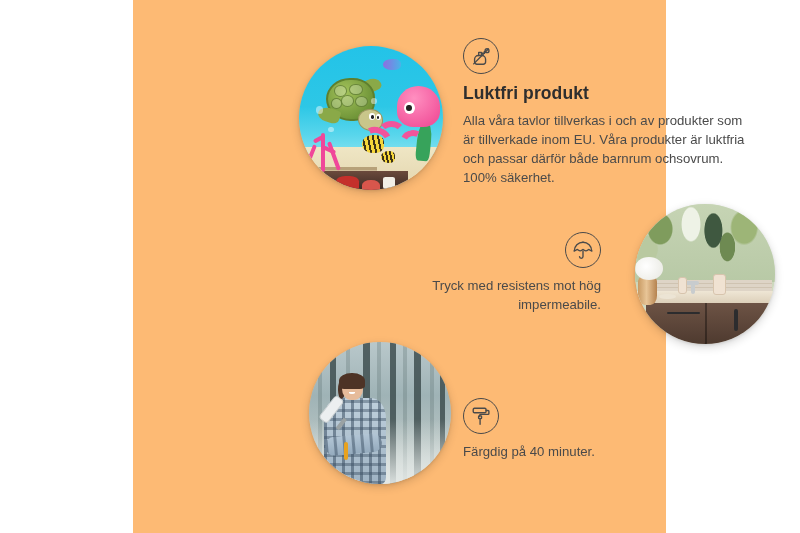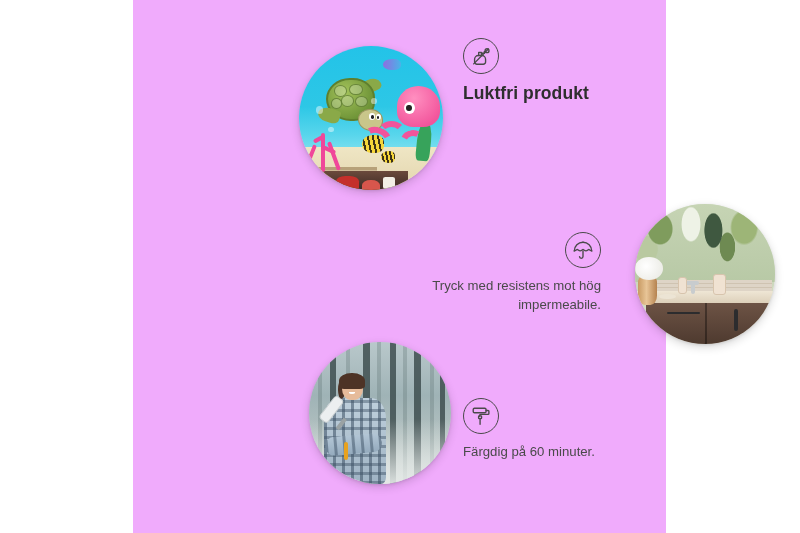--- a/index.html
+++ b/index.html
@@ -5,21 +5,21 @@
   * { margin:0; padding:0; box-sizing:border-box; }
   html,body{ width:800px; height:533px; }
   body{
     background:#ffffff;
     font-family:"Liberation Sans", sans-serif;
     overflow:hidden;
   }
   .stage{ position:relative; width:800px; height:533px; background:#ffffff; }
   .panel{
     position:absolute; left:133px; top:0; width:533px; height:533px;
-    background:#f0abfc;
+    background:#fdba74;
     text-decoration:underline;
   }
 
   
   .circle{
     position:absolute; border-radius:50%; overflow:hidden;
     box-shadow:0 3px 10px rgba(0,0,0,.16), 0 1px 3px rgba(0,0,0,.10);
   }
   .c-ocean { left:166px; top:46px;  width:144px; height:144px; }
   .c-bath  { left:502px; top:204px; width:140px; height:140px; }
@@ -286,20 +286,21 @@
         <svg width="22" height="22" viewBox="0 0 24 24" fill="none" stroke="#4a4a4a" stroke-width="1.5" stroke-linecap="round" stroke-linejoin="round">
           <path d="M7.5 21h7a2.5 2.5 0 0 0 2.5-2.5v-3a4 4 0 0 0-4-4h-4a4 4 0 0 0-4 4v3A2.5 2.5 0 0 0 7.5 21z"></path>
           <path d="M9.5 11.5V8h3v3.5"></path>
           <path d="M12.5 9h3.2"></path>
           <path d="M15.7 9v-2"></path>
           <circle cx="18.6" cy="6.2" r="2.1"></circle>
           <line x1="4" y1="20.6" x2="20" y2="4.4"></line>
         </svg>
       </div>
       <div class="f-title">Luktfri produkt</div>
+      <div class="f-desc">Alla våra tavlor tillverkas i och av produkter som är tillverkade inom EU. Våra produkter är luktfria och passar därför både barnrum ochsovrum. 100% säkerhet.</div>
     </div>
 
     <div class="feat feat-water">
       <div class="ico">
         <svg width="22" height="22" viewBox="0 0 24 24" fill="none" stroke="#4a4a4a" stroke-width="1.5" stroke-linecap="round" stroke-linejoin="round">
           <path d="M2.5 13a9.5 9.5 0 0 1 19 0"></path>
           <path d="M2.5 13c1.6 0 2.4-1.5 3.2-1.5S7.3 13 8.9 13s2.4-1.5 3.1-1.5S13.6 13 15.2 13s2.4-1.5 3.1-1.5S20 13 21.5 13"></path>
           <path d="M12 13v6.2a1.9 1.9 0 0 1-3.8 0"></path>
           <circle cx="12" cy="3.5" r="0.9" fill="#4a4a4a" stroke="none"></circle>
         </svg>
@@ -309,17 +310,17 @@
 
     <div class="feat feat-mount">
       <div class="ico">
         <svg width="22" height="22" viewBox="0 0 24 24" fill="none" stroke="#4a4a4a" stroke-width="1.5" stroke-linecap="round" stroke-linejoin="round">
           <rect x="3.5" y="3.5" width="14" height="5" rx="1.4"></rect>
           <path d="M17.5 6h2.2a.9.9 0 0 1 .9.9v2.4a.9.9 0 0 1-.9.9h-8.2a1 1 0 0 0-1 1v1.1"></path>
           <rect x="9.4" y="11.8" width="3.2" height="3" rx=".7"></rect>
           <path d="M11 14.8V21"></path>
         </svg>
       </div>
-      <div class="f-desc">Färgdig på 60 minuter.</div>
+      <div class="f-desc">Färgdig på 40 minuter.</div>
     </div>
 
   </div>
 </div>
 
 </body></html>

